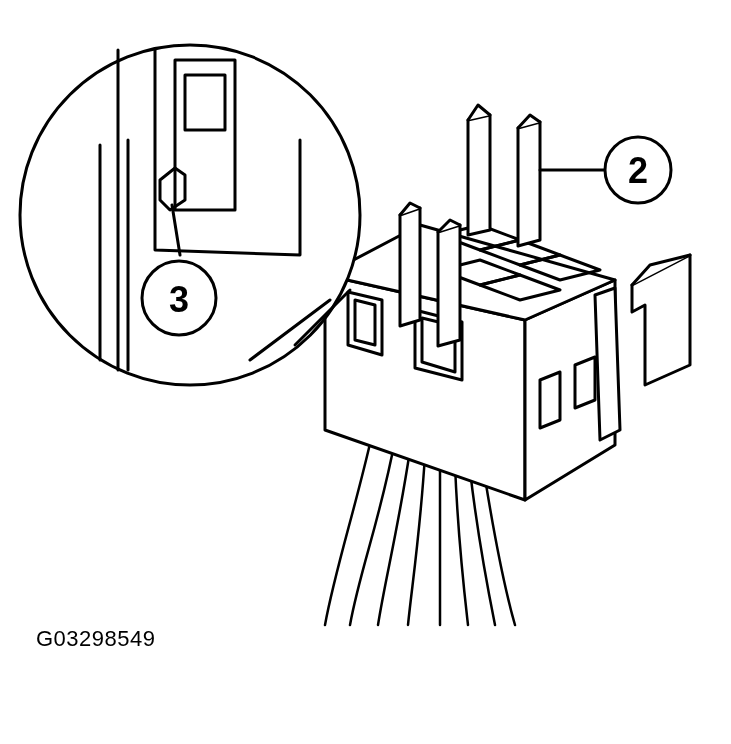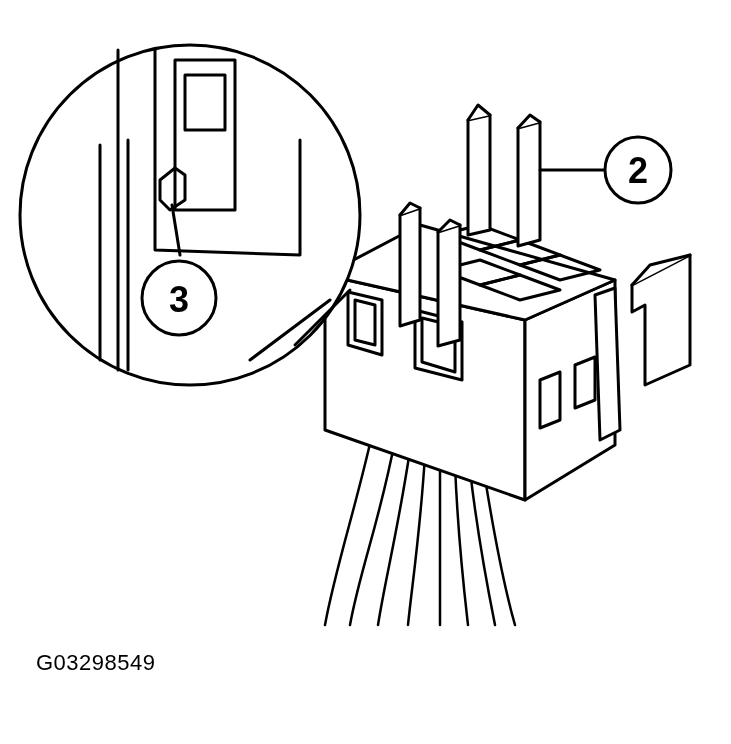--- a/index.html
+++ b/index.html
@@ -1,19 +1,19 @@
 <!DOCTYPE html>
 <html><head>
   <meta charset="utf-8">
   <style>
     html, body { margin: 0; padding: 0; background: #ffffff; }
     body { width: 731px; height: 744px; position: relative; overflow: hidden; }
     #diagram { position: absolute; left: 0; top: 0; }
     .figure-id {
-      position: absolute; left: 36px; top: 650px;
+      position: absolute; left: 36px; top: 626px;
       font-family: "Liberation Sans", sans-serif;
       font-size: 22px; color: #000;
       letter-spacing: 0.5px;
     }
     .callout-text {
       font-family: "Liberation Sans", sans-serif;
       font-weight: bold; font-size: 36px;
     }
   </style>
 </head>

